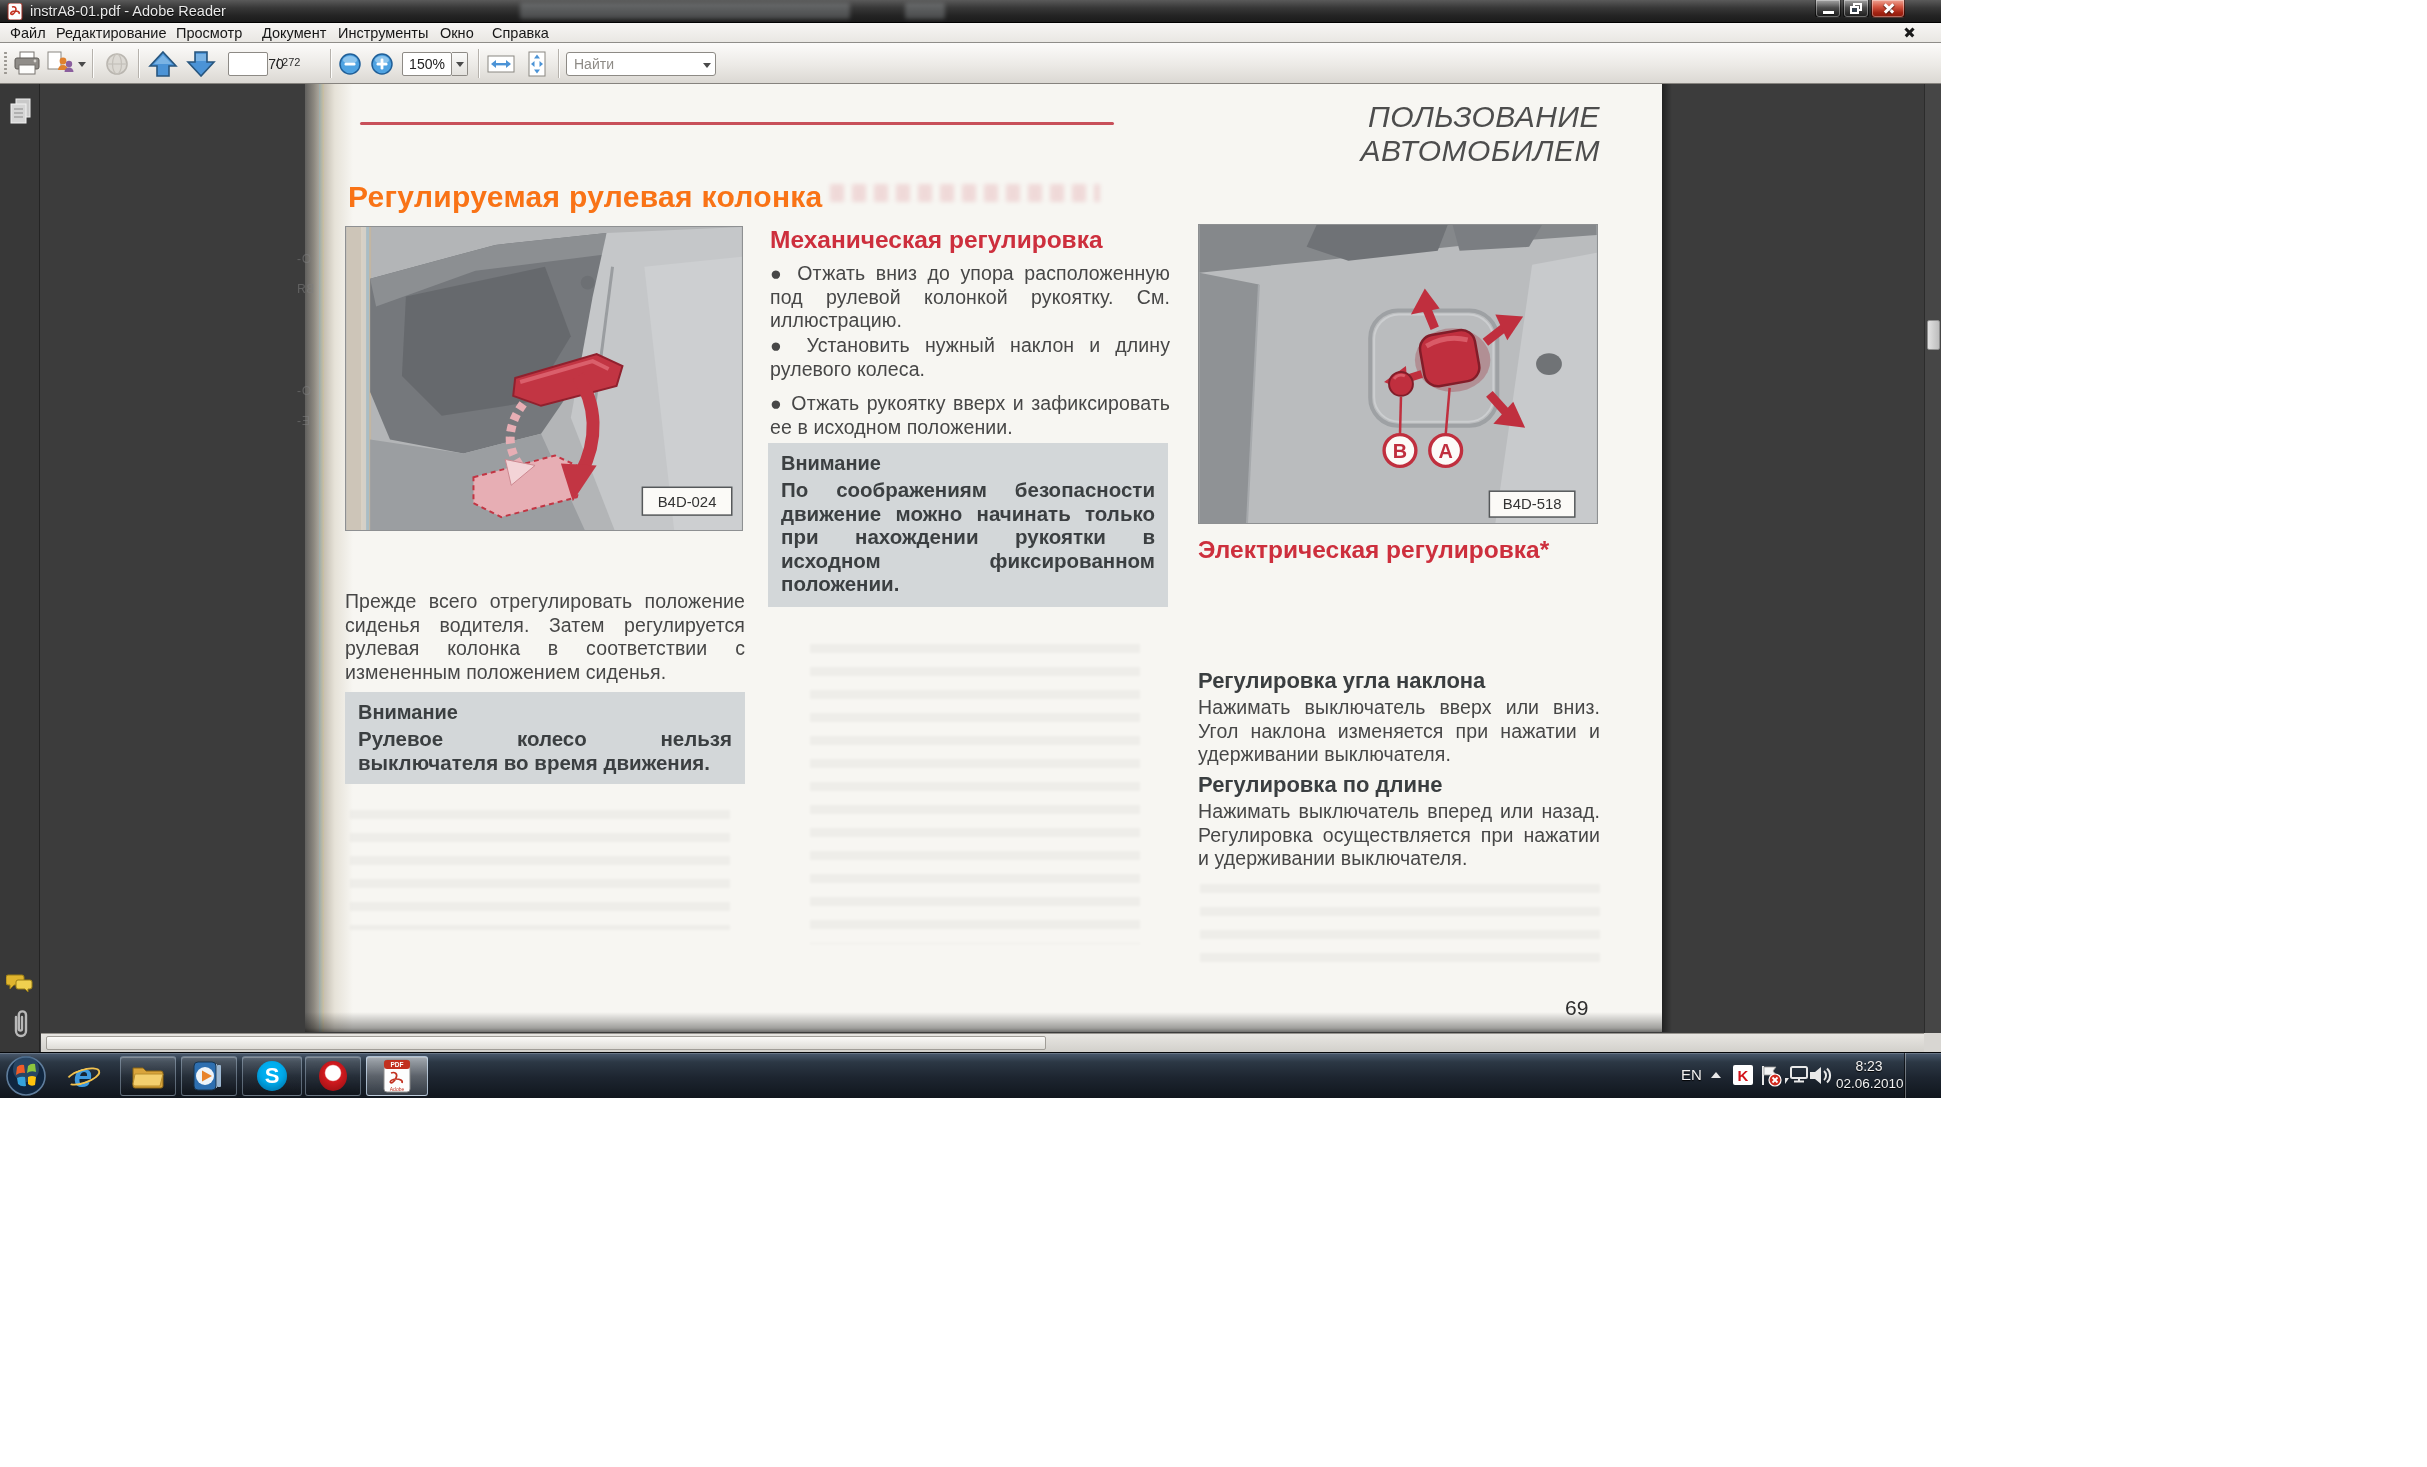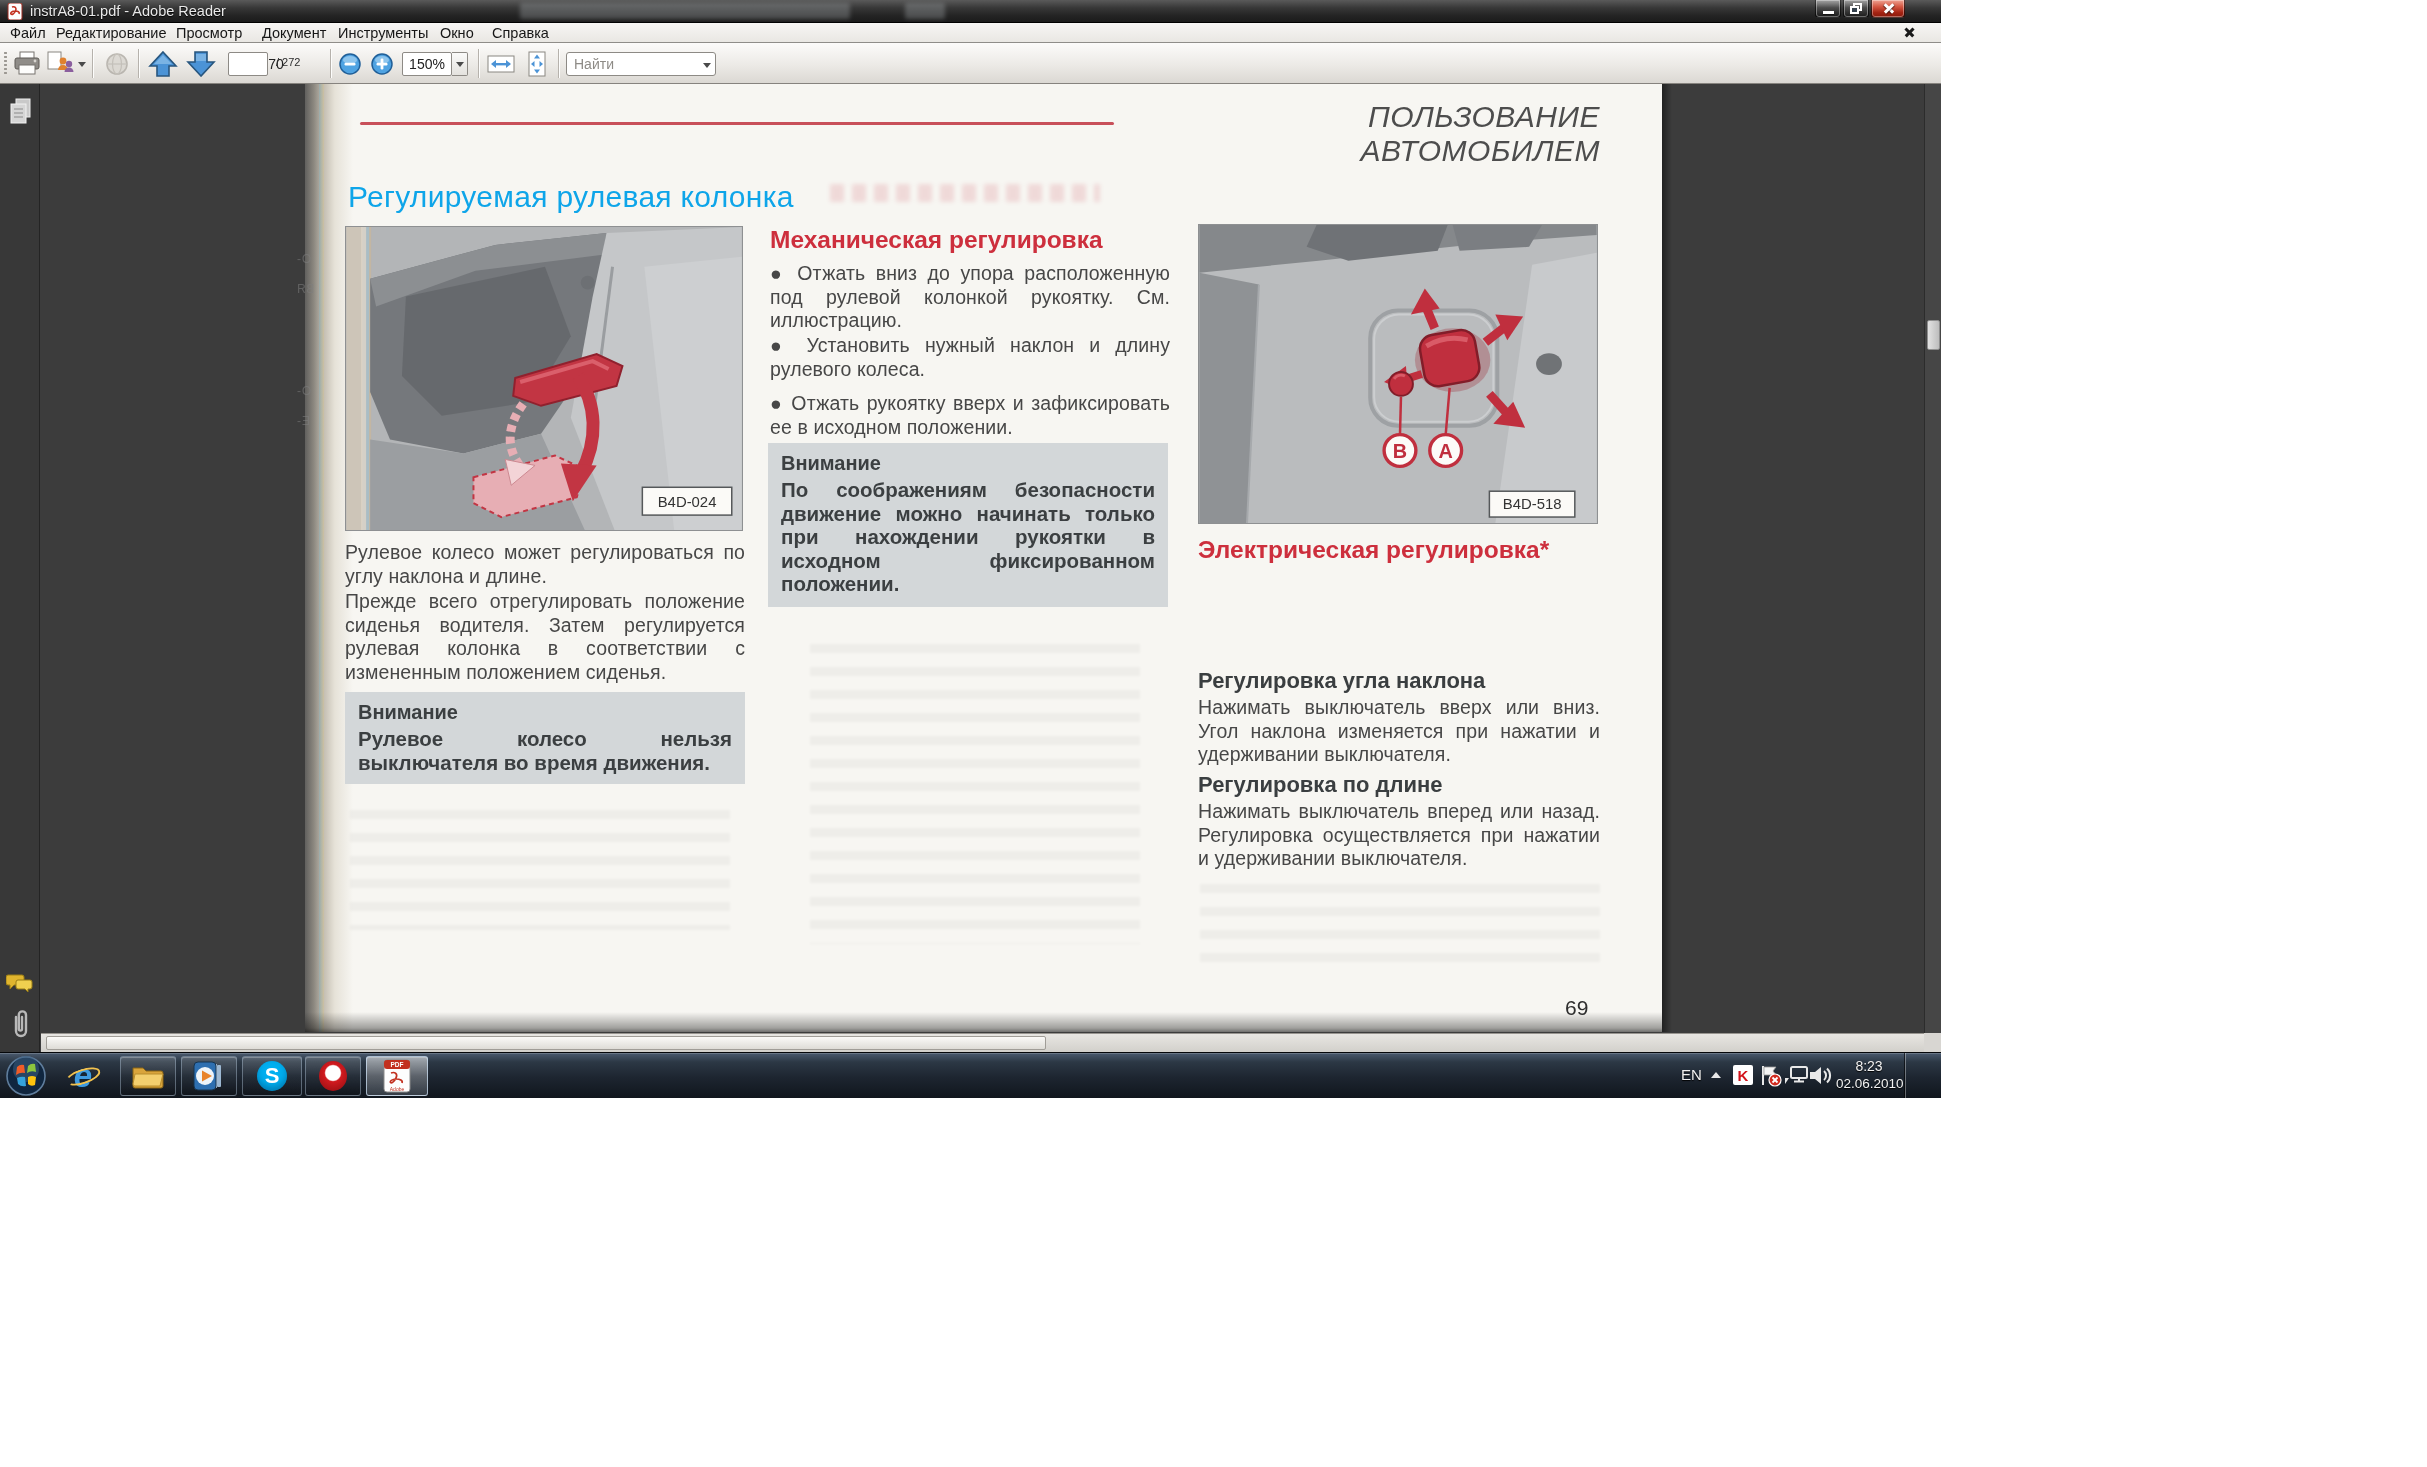--- a/index.html
+++ b/index.html
@@ -61,21 +61,21 @@
   .spine-rainbow { left:14px; top:0; width:5px; height:948px; opacity:.4;
     background:linear-gradient(90deg,#7fb6c9,#d9c184); }
   .ghost-frag { color:#7f7f7f; font-size:12px; opacity:.55; transform:scaleX(-1); letter-spacing:1px; }
 
   .run-header { left:1120px; top:16px; width:480px; text-align:right; font-size:30px; font-style:italic;
     color:#4d4d4d; letter-spacing:.5px; }
   .red-rule { left:360px; top:38px; width:754px; height:2.6px; background:#c8505a; border-radius:2px; }
   .pink-bleed { left:830px; top:100px; width:270px; height:18px; opacity:.18; filter:blur(2px);
     background:repeating-linear-gradient(90deg,#d05a68 0 14px,transparent 14px 22px); }
 
-  .doc-title { font-size:30px; font-weight:normal; color:#0ea5e9; letter-spacing:.3px; }
+  .doc-title { font-size:30px; font-weight:bold; color:#f97316; letter-spacing:.3px; }
   .red-heading { font-size:24.5px; font-weight:bold; color:#cd2f3d; }
   .sub-heading { font-size:22px; font-weight:bold; color:#3a3e40; }
   .ptext { font-size:19.5px; line-height:23.5px; color:#474747; text-align:justify; letter-spacing:.1px; }
   .warn-box { background:#d3d7d9; padding:9px 13px; }
   .warn-title { font-size:20px; font-weight:bold; color:#3b3f41; margin-bottom:3px; }
   .warn-text { font-size:20.5px; line-height:23.5px; font-weight:bold; color:#3b3f41; text-align:justify; }
   .figure { border:1px solid #8e9092; background:#b4b6b8; }
   .page-num { font-size:21px; color:#2f2f2f; }
   .bleed { opacity:.05; background:repeating-linear-gradient(180deg,#555 0 9px,transparent 9px 23px); filter:blur(1px); }
 
@@ -276,21 +276,20 @@
       <path d="M175,156 L248,135 L264,143" fill="none" stroke="#da5f6b" stroke-width="4"></path>
       <path d="M128,252 L210,230 L240,244 L232,272 L156,292 L128,278 Z" fill="#e7aeb4" stroke="#c23543" stroke-width="2" stroke-dasharray="5 4"></path>
       <path d="M233,150 C252,178 254,214 236,248" fill="none" stroke="#c23543" stroke-width="13"></path>
       <polygon points="216,238 252,240 228,276" fill="#c23543"></polygon>
       <path d="M178,178 C162,200 160,222 176,242" fill="none" stroke="#e7aeb4" stroke-width="9" stroke-dasharray="7 5"></path>
       <polygon points="160,234 190,240 166,260" fill="#f3d4d7" stroke="#cc8890"></polygon>
       <rect x="298" y="262" width="90" height="28" fill="#fbfaf7" stroke="#55585a" stroke-width="1.5"></rect>
       <text x="343" y="282" text-anchor="middle" font-size="15" fill="#333">B4D-024</text>
     </svg>
 
-    <div class="abs ptext" style="left:345px;top:457px;width:400px">Рулевое колесо может регулироваться по углу наклона и длине.</div>
     <div class="abs ptext" style="left:345px;top:506px;width:400px">Прежде всего отрегулировать положение сиденья водителя. Затем регулируется рулевая колонка в соответствии с измененным положением сиденья.</div>
     <div class="abs warn-box" style="left:345px;top:608px;width:400px;height:92px">
       <div class="warn-title">Внимание</div>
       <div class="warn-text">Рулевое колесо нельзя выключателя во время движения.</div>
     </div>
 
     <div class="abs red-heading" style="left:770px;top:142px">Механическая регулировка</div>
     <p class="abs ptext" style="left:770px;top:178px;width:400px"><span>●</span>&nbsp;<span>Отжать вниз до упора расположенную под рулевой колонкой рукоятку. См. иллюстрацию.</span></p>
     <p class="abs ptext" style="left:770px;top:250px;width:400px"><span>●</span>&nbsp;<span>Установить нужный наклон и длину рулевого колеса.</span></p>
     <p class="abs ptext" style="left:770px;top:308px;width:400px"><span>●</span>&nbsp;<span>Отжать рукоятку вверх и зафиксировать ее в исходном положении.</span></p>

